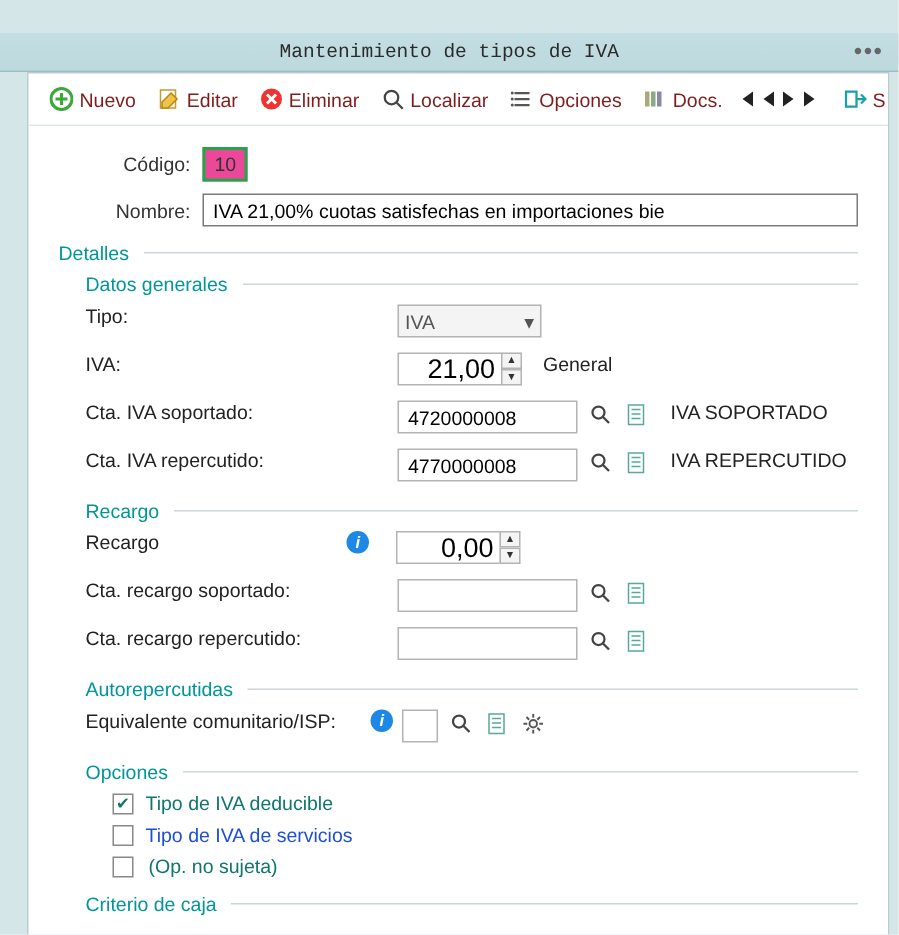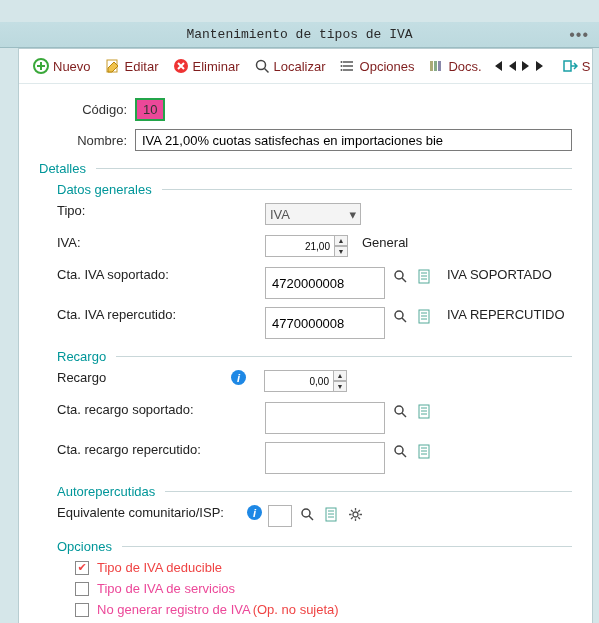--- a/index.html
+++ b/index.html
@@ -19,32 +19,32 @@
   .row { display:flex; align-items:center; margin-bottom:8px; }
   .lab { min-width: 58px; text-align:right; padding-right:8px; font-size:13px; color:#333; }
   .codigo-box { border:2px solid #23a54a; padding:2px 6px; min-width:26px; display:inline-block; background:#ec4899; }
   .nombre-input { border:1px solid #7a7a7a; height:22px; width:492px; padding:2px 6px; font-size:13px; background:#fff; }
   .section-title { color: #009699; font-size:13px; margin: 10px 0 6px 0; display:flex; align-items:center; white-space:nowrap; }
   .section-title::after { content:""; flex:1; height:1px; background:#c9d7d9; margin-left:10px; }
   .subgroup { padding-left: 18px; }
   .frow { display:flex; align-items:flex-start; margin-bottom:8px; min-height:24px; }
   .flab { width: 170px; font-size:13px; color:#222; }
   .sel { width:96px; height:22px; border:1px solid #b4b4b4; background:#f4f4f4; font-size:13px; padding:0 4px; display:flex; align-items:center; justify-content:space-between; color:#555; }
-  .num { width:70px; height:22px; border:1px solid #b4b4b4; text-align:right; padding:2px 4px; font-size:10px; }
+  .num { width:70px; height:22px; border:1px solid #b4b4b4; text-align:right; padding:2px 4px; font-size:18px; }
   .spin { display:inline-flex; flex-direction:column; margin-left:-1px; }
   .spin div { width:14px; height:11px; border:1px solid #b4b4b4; background:#f4f4f4; font-size:7px; display:flex; align-items:center; justify-content:center; cursor:pointer; }
-  .txt { width:120px; height:22px; border:1px solid #b4b4b4; padding:15px 6px; font-size:13px; margin-left: 0; }
+  .txt { width:120px; height:22px; border:1px solid #b4b4b4; padding:2px 6px; font-size:13px; margin-left: 0; }
   .ftxt { width:24px; height:22px; border:1px solid #b4b4b4; padding:2px 4px; font-size:13px; }
   .ibtn { width:18px; height:18px; display:inline-flex; align-items:center; justify-content:center; cursor:pointer; margin-left:6px; }
   .desc { margin-left:14px; font-size:13px; color:#222; }
   .chkrow { display:flex; align-items:center; margin:6px 0; padding-left:18px; }
   .chk { width:14px; height:14px; border:1px solid #888; margin-right:8px; display:flex; align-items:center; justify-content:center; font-size:11px; color:#888; background:#fff; }
   .chk.checked::after { content:"✔"; }
-  .chklab { font-size:13px; color:#ec4899; }
-  .chklab.muted, .muted { color:#ef4444; }
+  .chklab { font-size:13px; color:#1d4ed8; }
+  .chklab.muted, .muted { color:#0f766e; }
   .info-i { width:15px; height:15px; border-radius:50%; background:#1e88e5; color:#fff; font-size:11px; font-style:italic; font-weight:bold; display:inline-flex; align-items:center; justify-content:center; margin-left:4px; }
   svg { display:block; }
 </style>
 </head>
 <body>
 
 <div class="outer">
   <div class="menubar"></div>
 
   <div class="titlebar">
@@ -297,21 +297,20 @@
         <div class="chkrow">
           <span class="chk checked muted"></span>
           <span class="chklab muted">Tipo de IVA deducible</span>
         </div>
         <div class="chkrow">
           <span class="chk"></span>
           <span class="chklab">Tipo de IVA de servicios</span>
         </div>
         <div class="chkrow">
           <span class="chk"></span>
-          <span class="chklab">No generar registro de IVA</span>
           <span class="chklab muted" style="margin-left:2px;">(Op. no sujeta)</span>
         </div>
 
         <div class="section-title">Criterio de caja</div>
 
       </div>
     </div>
   </div>
 </div>
 

